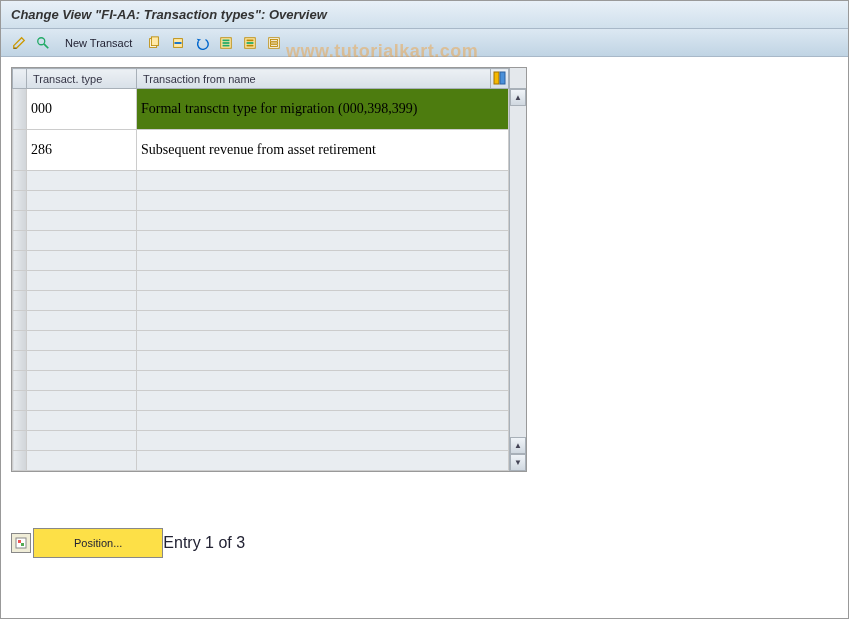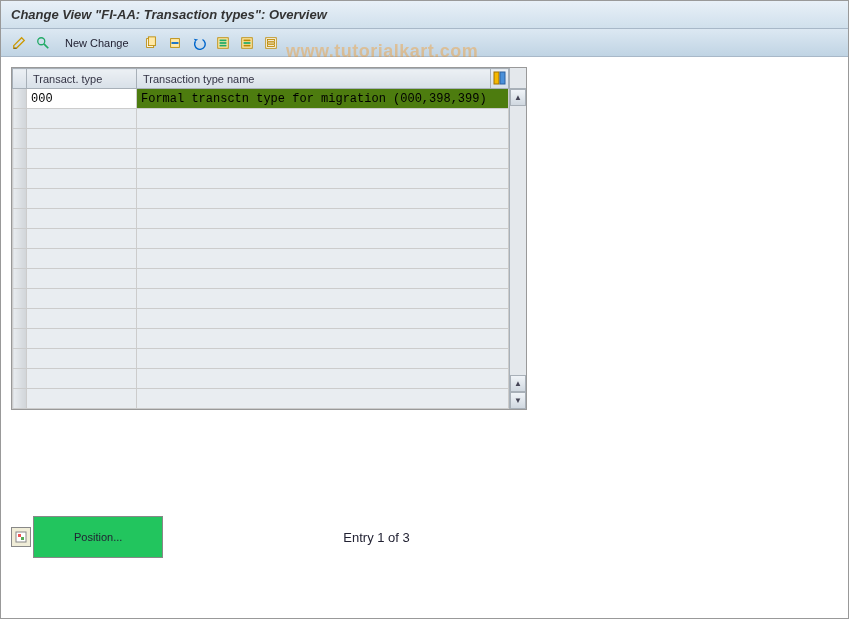--- a/index.html
+++ b/index.html
@@ -90,23 +90,23 @@
     }
     .row-selector {
       width: 14px;
       background: linear-gradient(to right, #e8ecf0, #d0d4d8);
       border: 1px solid #a8b0b8;
     }
     .cell-input {
       width: 100%;
       height: 100%;
       border: none;
-      padding: 2px 4px;
-      font-size: 12px;
-      font-family: Liberation Mono, monospace;
+      padding: 12px 4px;
+      font-size: 14px;
+      font-family: Liberation Serif, serif;
       background: #fff;
       outline: none;
     }
     .cell-input.highlight {
       background: #4d7c0f;
     }
     .cell-empty {
       background: #e9edf1;
     }
     .vscroll {
@@ -138,31 +138,30 @@
     }
     .position-wrap { display:flex; align-items:center; }
     .position-icon {
       width: 20px; height:20px;
       border:1px solid #888;
       background:#f0edd8;
       display:inline-flex;align-items:center;justify-content:center;
       font-size:10px;
     }
     .position-btn {
-      background: #22c55e;
+      background: #fde047;
       border: 1px solid #888;
-      padding: 14px 40px;
+      padding: 8px 40px;
       font-size: 11px;
       cursor:pointer;
       margin-left:2px;
       color:#223;
     }
     .entry-count {
-      margin-left: 180px;
-      font-size: 13px;
+      font-size: 16px;
       color:#223;
     }
     .watermark {
       position:absolute;
       top: 40px;
       left: 285px;
       font-size: 18px;
       font-weight:bold;
       color: rgba(255,140,0,0.35);
       letter-spacing: 0.5px;
@@ -185,21 +184,21 @@
         <path d="M2 11 L11 2 L14 5 L5 14 L2 14 Z" fill="none" stroke="#c90" stroke-width="1.5"></path>
         <path d="M2 14 L5 14" stroke="#555"></path>
       </svg>
   </span>
   <span class="toolbar-btn">
     <svg class="cfg-icon" viewBox="0 0 16 16">
         <circle cx="6" cy="6" r="4" fill="none" stroke="#2a6" stroke-width="1.5"></circle>
         <line x1="9" y1="9" x2="14" y2="14" stroke="#2a6" stroke-width="2"></line>
       </svg>
   </span>
-  <span class="new-entries-btn">New Change</span>
+  <span class="new-entries-btn">New Transact</span>
   <span class="toolbar-btn">
     <svg class="cfg-icon" viewBox="0 0 16 16">
         <rect x="3" y="3" width="8" height="10" fill="#fff" stroke="#b80"></rect>
         <rect x="5" y="1" width="8" height="10" fill="#ffe9a8" stroke="#b80"></rect>
       </svg>
   </span>
   <span class="toolbar-btn">
     <svg class="cfg-icon" viewBox="0 0 16 16">
         <rect x="3" y="3" width="10" height="10" fill="#ffe9a8" stroke="#b80"></rect>
         <line x1="4" y1="8" x2="12" y2="8" stroke="#06c" stroke-width="2"></line>
@@ -239,34 +238,39 @@
 
 <div class="watermark">www.tutorialkart.com</div>
 
 <div class="content-area">
   <div class="table-wrapper">
     <table class="table-main">
       <thead>
         <tr>
           <th class="row-selector-head"></th>
           <th class="col1">Transact. type</th>
-          <th>Transaction type name</th>
+          <th>Transaction from name</th>
           <th class="corner-head">
             <svg width="14" height="14" viewBox="0 0 14 14">
                 <rect x="1" y="1" width="5" height="12" fill="#f5b800" stroke="#a07000"></rect>
                 <rect x="7" y="1" width="5" height="12" fill="#4a90d9" stroke="#2a60a0"></rect>
               </svg>
           </th>
         </tr>
       </thead>
       <tbody id="table-body">
           <tr>
             <td class="row-selector"></td>
             <td><input class="cell-input" value="000" style=""></td>
             <td colspan="2"><input class="cell-input highlight" value="Formal transctn type for migration (000,398,399)" style=""></td>
+          </tr>
+          <tr>
+            <td class="row-selector"></td>
+            <td><input class="cell-input" value="286" style=""></td>
+            <td colspan="2"><input class="cell-input" value="Subsequent revenue from asset retirement" style=""></td>
           </tr>
           <tr>
             <td class="row-selector"></td>
             <td class="cell-empty"></td>
             <td class="cell-empty" colspan="2"></td>
           </tr>
           <tr>
             <td class="row-selector"></td>
             <td class="cell-empty"></td>
             <td class="cell-empty" colspan="2"></td>

